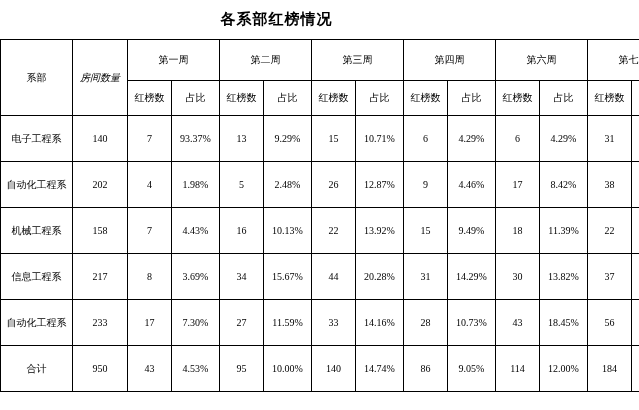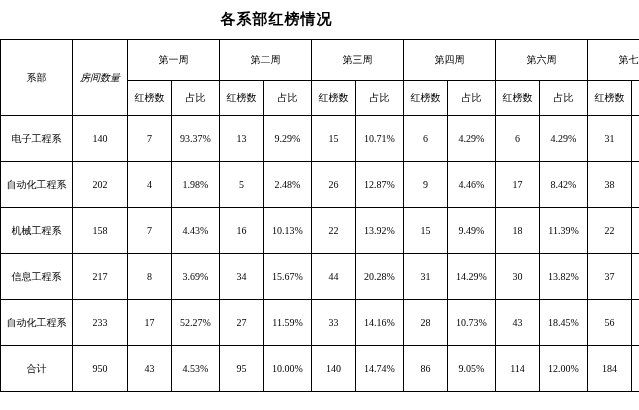--- a/index.html
+++ b/index.html
@@ -182,21 +182,21 @@
         <td class="body-cell">14.29%</td>
         <td class="body-cell">30</td>
         <td class="body-cell">13.82%</td>
         <td class="body-cell">37</td>
         <td class="body-cell">16.97%</td>
       </tr>
       <tr>
         <td class="body-cell dept-name">自动化工程系</td>
         <td class="body-cell">233</td>
         <td class="body-cell">17</td>
-        <td class="body-cell">52.27%</td>
+        <td class="body-cell">7.30%</td>
         <td class="body-cell">27</td>
         <td class="body-cell">11.59%</td>
         <td class="body-cell">33</td>
         <td class="body-cell">14.16%</td>
         <td class="body-cell">28</td>
         <td class="body-cell">10.73%</td>
         <td class="body-cell">43</td>
         <td class="body-cell">18.45%</td>
         <td class="body-cell">56</td>
         <td class="body-cell">23.99%</td>

